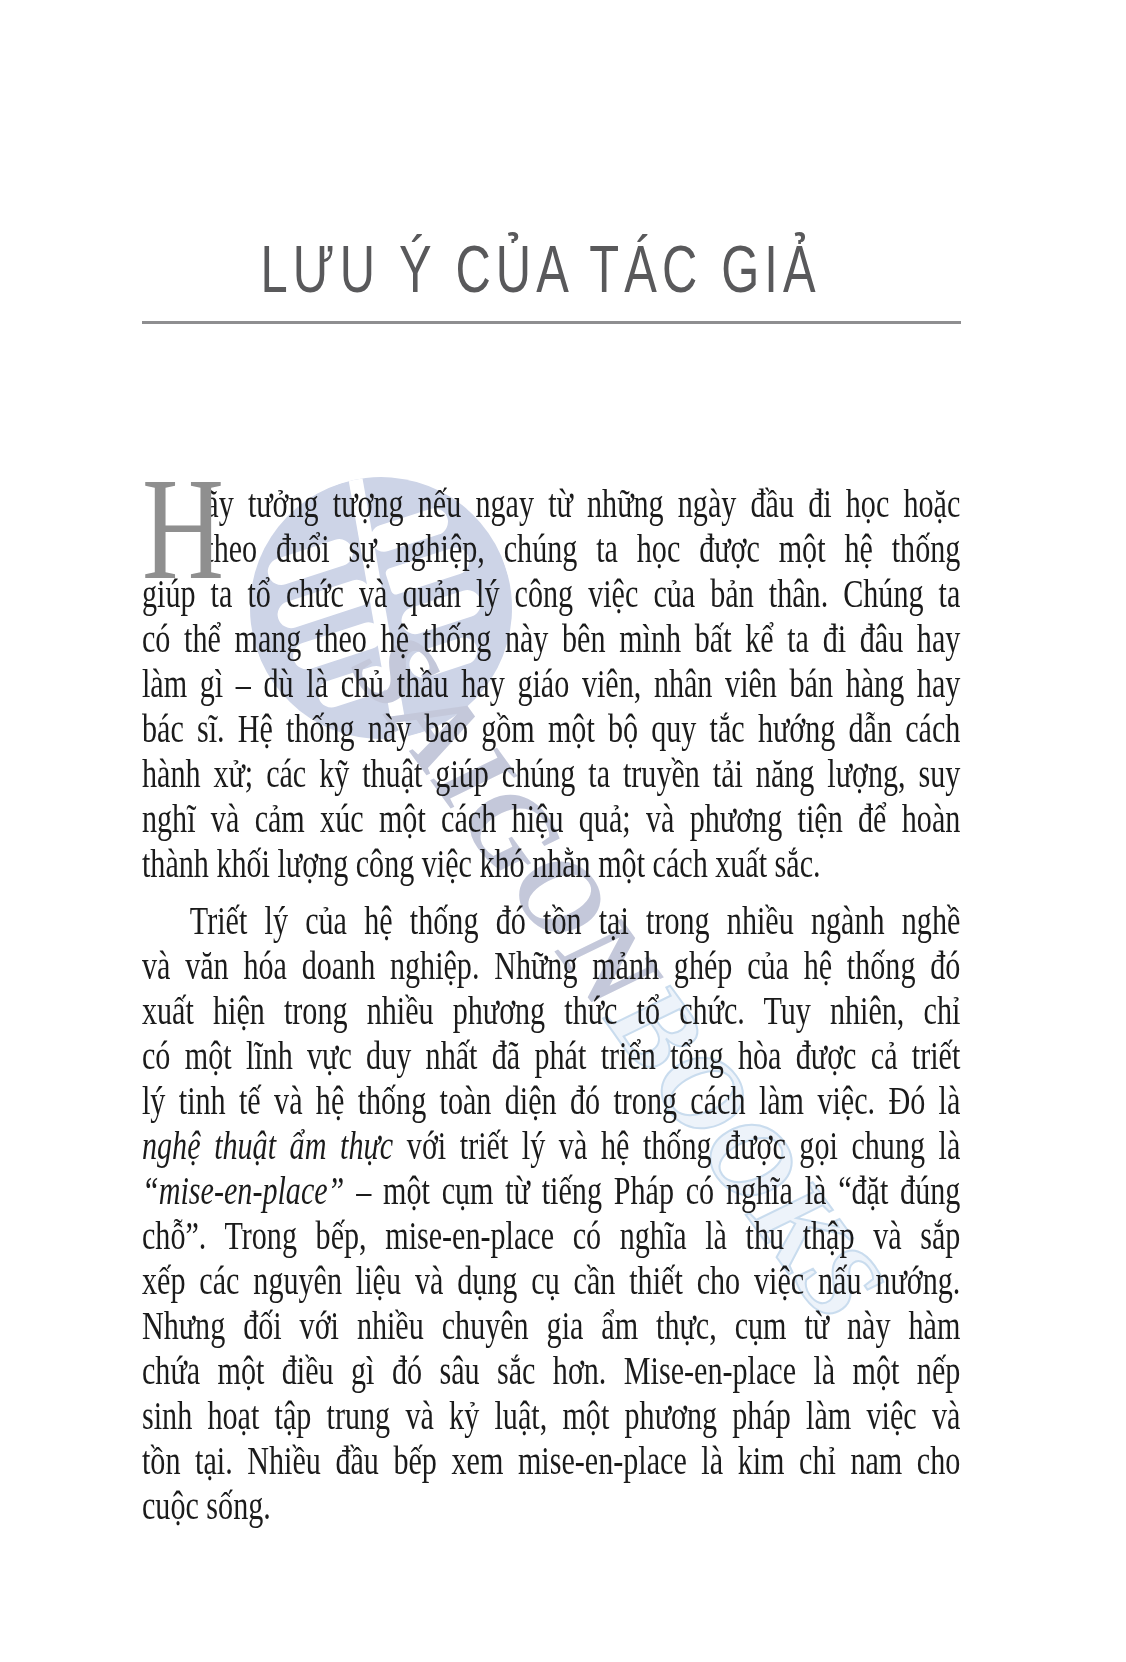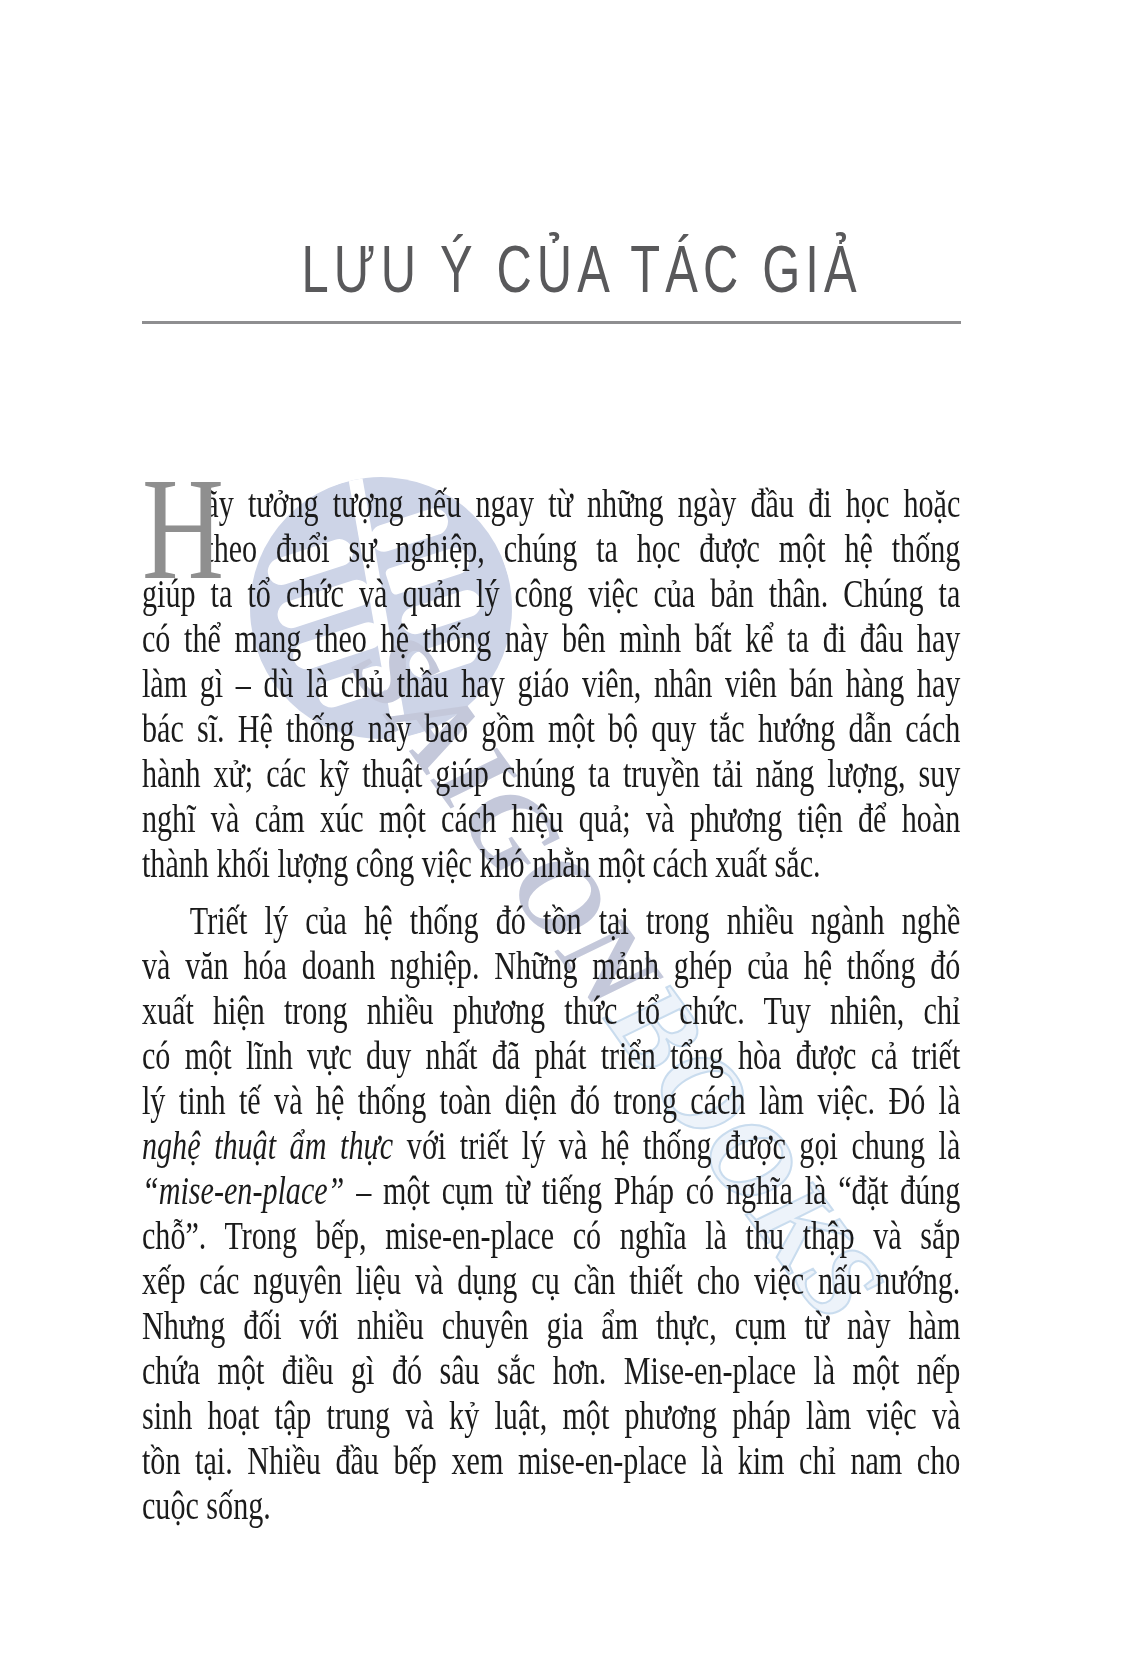--- a/index.html
+++ b/index.html
@@ -25,22 +25,22 @@
     font-family:"Liberation Serif", serif;
     font-style:italic;font-weight:bold;
     font-size:112px;letter-spacing:2px;white-space:nowrap;
     line-height:1;
   }
   .wm-solid{color:#c4c8da;}
   .wm-outline{color:#edf3fa;-webkit-text-stroke:2px #c9dcee;}
 
   
   .title-wrap{
-    position:absolute;left:142px;top:236px;width:818px;
-    text-align:right;z-index:2;
+    position:absolute;left:132px;top:236px;width:818px;
+    text-align:center;z-index:2;
   }
   .title{
     display:inline-block;
     font-family:"Liberation Sans", sans-serif;
     font-weight:200;
     font-size:66px;
     letter-spacing:7px;
     color:#59595b;
     transform:scaleX(0.74);
     transform-origin:center top;

